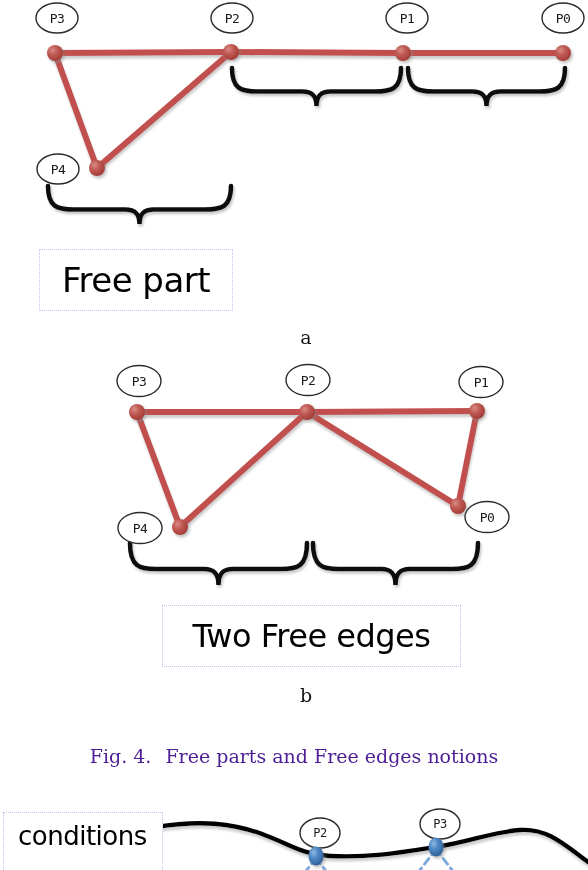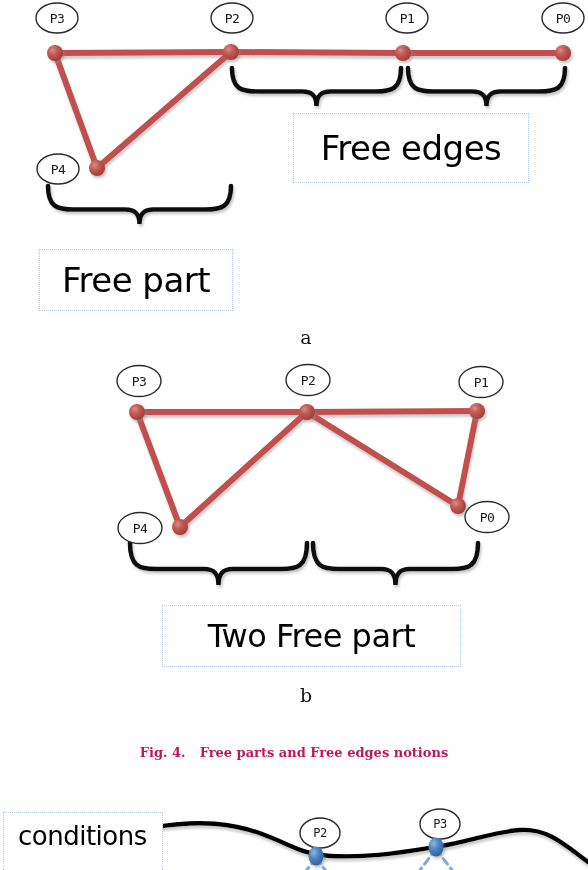--- a/index.html
+++ b/index.html
@@ -78,24 +78,23 @@
   }
   #subfig-a { left: 296px; top: 326px; width: 20px; }
   #subfig-b { left: 296px; top: 684px; width: 20px; }
   
   #figure-caption {
     position: absolute;
     left: 0; top: 745px;
     width: 588px;
     text-align: center;
     font-family: "DejaVu Serif", serif;
-    font-size: 13px;
-    color: #be185d;
+    font-size: 19px;
+    color: #4c1d95;
     white-space: nowrap;
-    font-weight: bold;
   }
   #figure-caption .cap-label { margin-right: 14px; }
   
   .node-label {
     position: absolute;
     font-family: "DejaVu Sans Mono", monospace;
     font-size: 13px;
     color: #1a1a1a;
     transform: translate(-50%, -50%);
     letter-spacing: -0.5px;
@@ -226,30 +225,27 @@
       <div class="node-label" style="left: 481px; top: 382px;">P1</div>
       <div class="node-label" style="left: 140px; top: 528px;">P4</div>
       <div class="node-label" style="left: 487px; top: 517px;">P0</div>
     </div>
 
   <div id="labels-bottom">
       <div class="node-label small" style="left: 320px; top: 833px;">P2</div>
       <div class="node-label small" style="left: 440px; top: 824px;">P3</div>
     </div>
 
-  <div class="callout" id="callout-free-edges">
-    <span>Free edges</span>
-  </div>
 
   <div class="callout" id="callout-free-part">
     <span>Free part</span>
   </div>
 
   <div class="callout" id="callout-two-free-parts">
-    <span>Two Free part</span>
+    <span>Two Free edges</span>
   </div>
 
   <div class="callout" id="callout-boundary">
     <span>conditions</span>
   </div>
 
   <div class="subfig-letter" id="subfig-a">a</div>
   <div class="subfig-letter" id="subfig-b">b</div>
 
   <div id="figure-caption">

